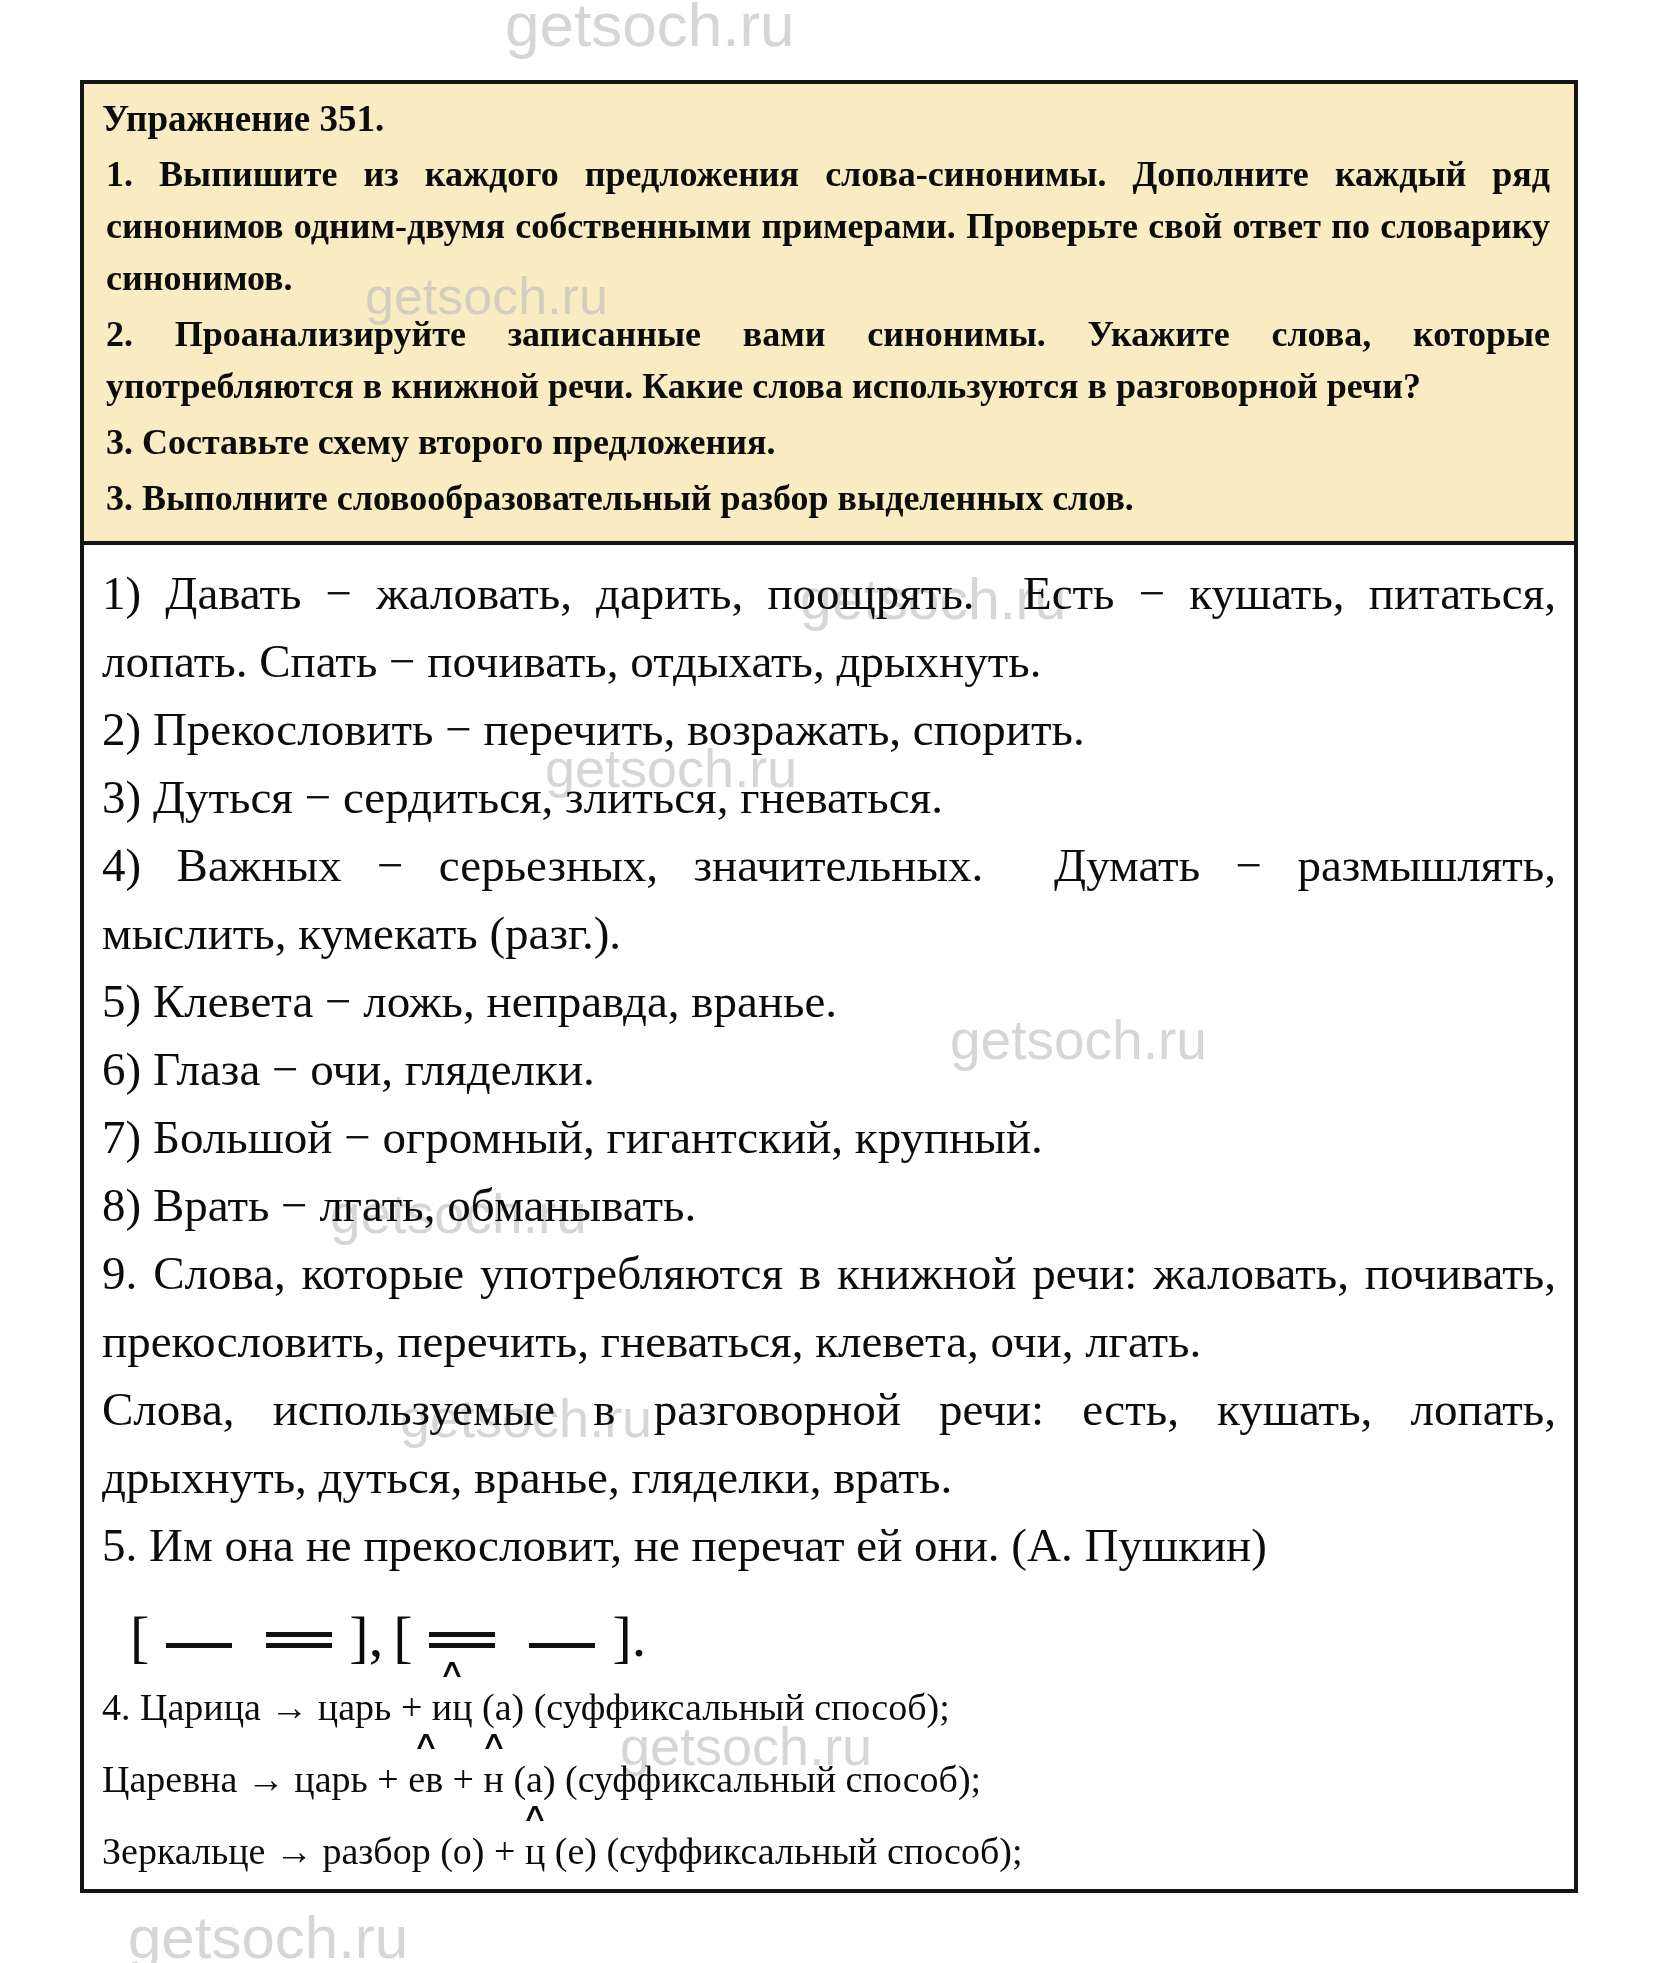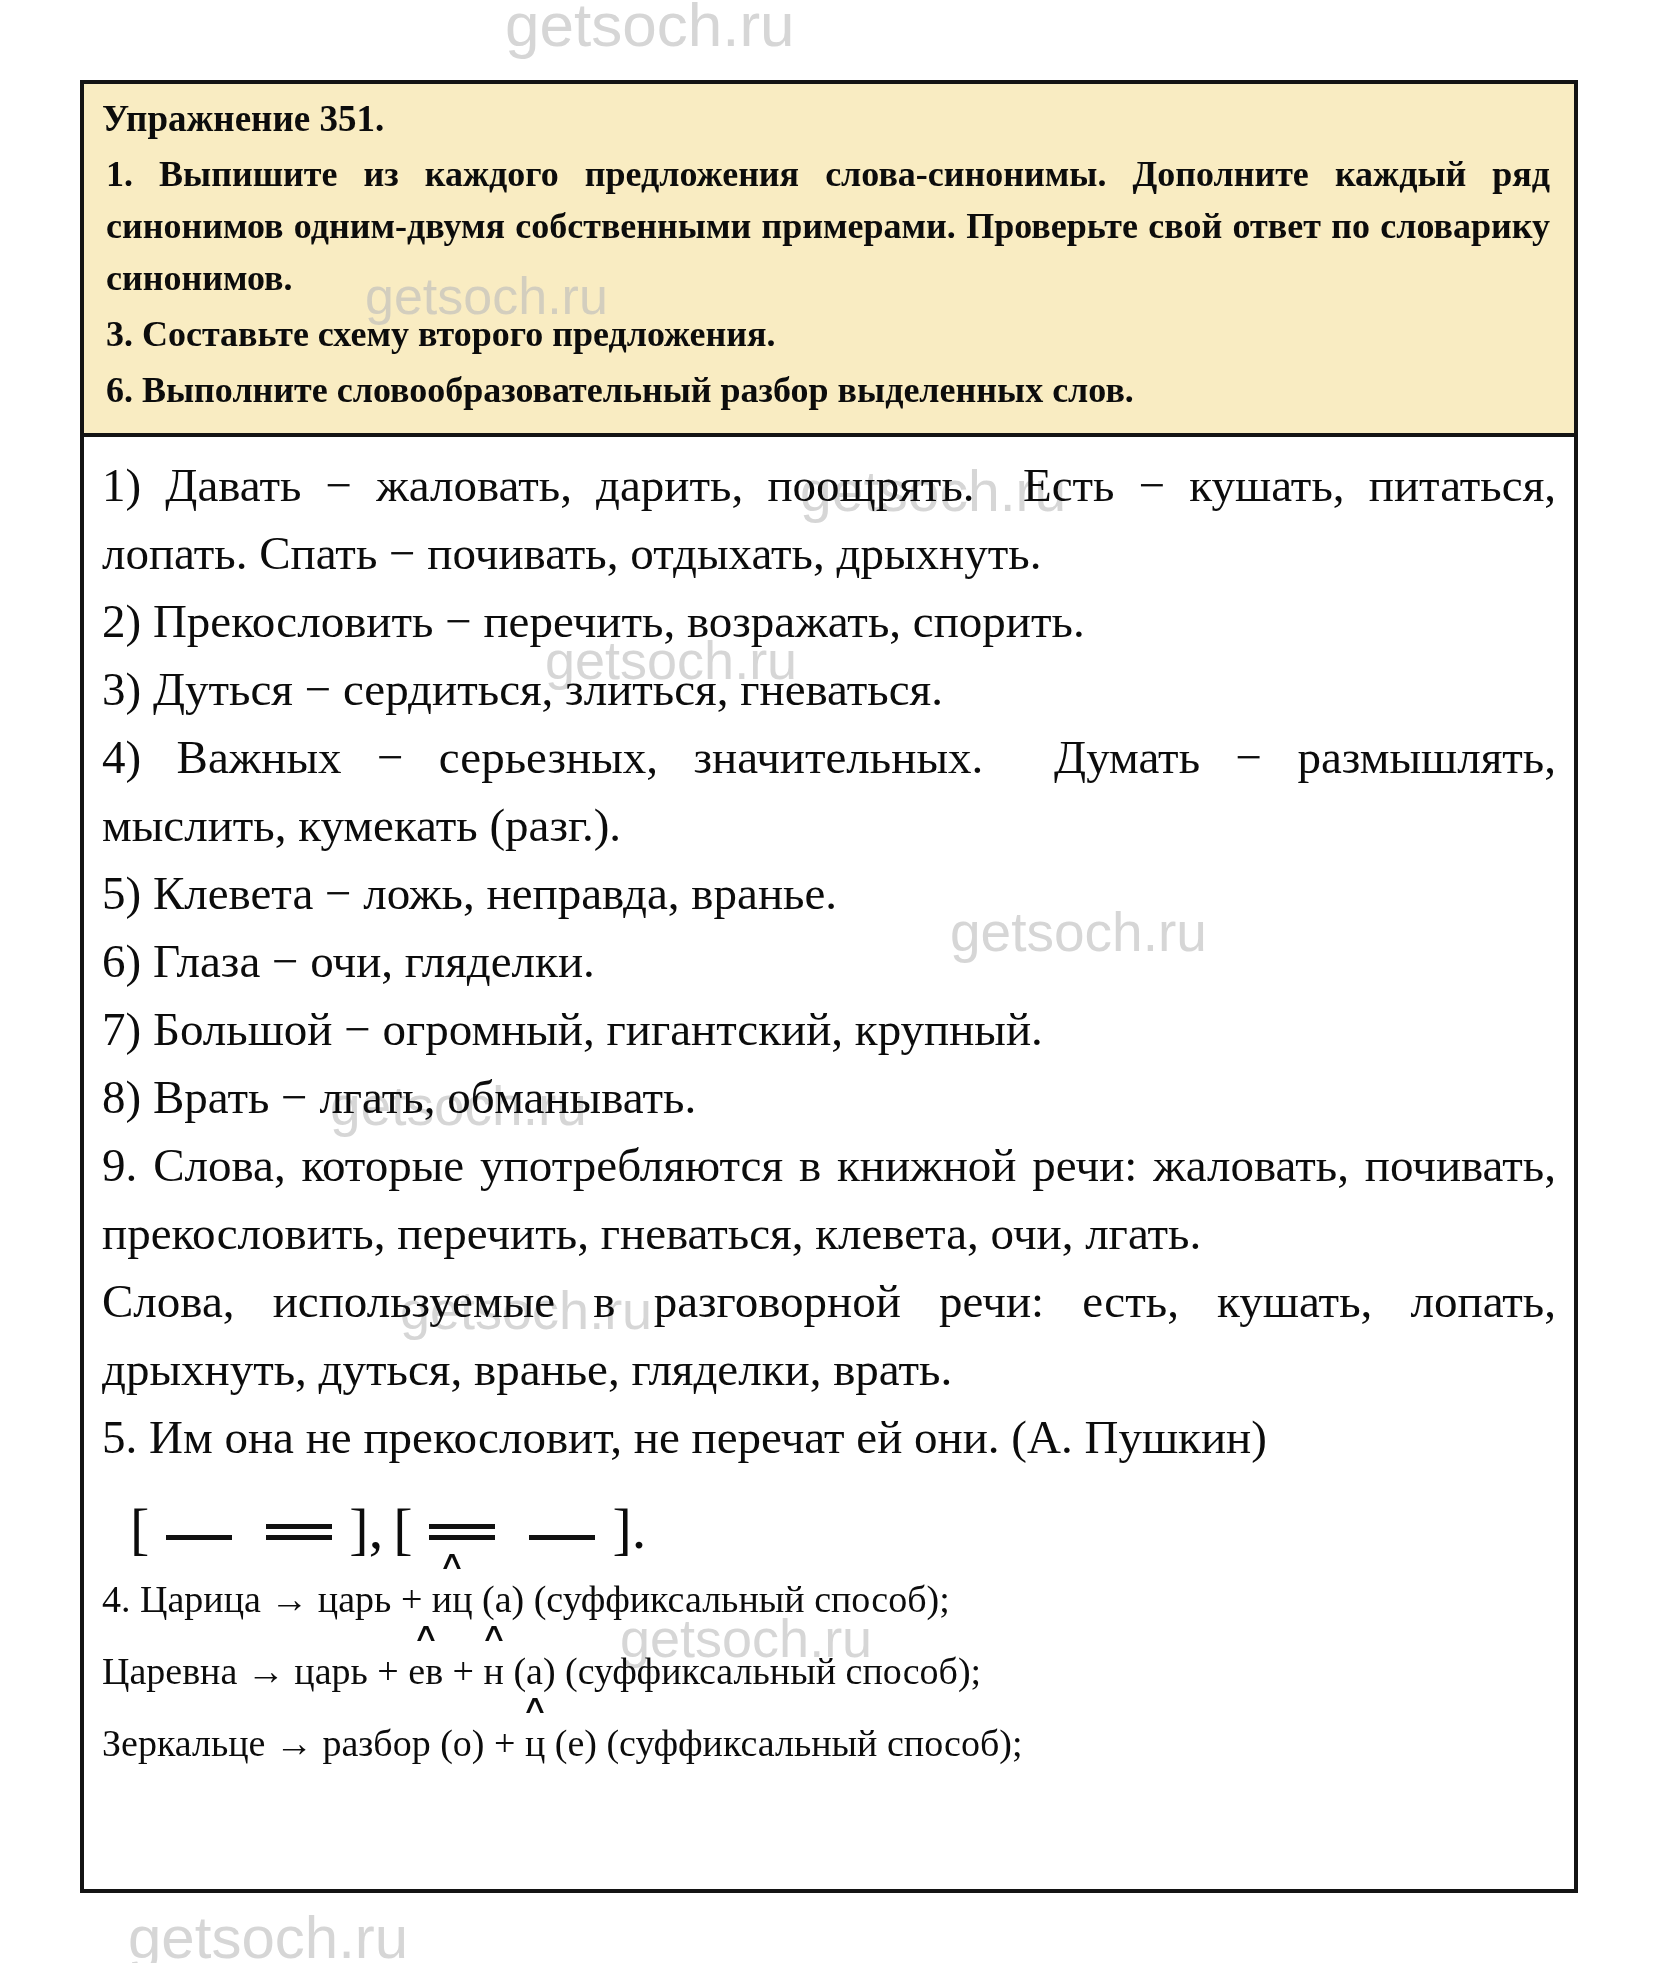--- a/index.html
+++ b/index.html
@@ -71,22 +71,23 @@
 <span class="wm" style="left:505px;top:-6px;font-size:62px;">getsoch.ru</span>
 <span class="wm" style="left:128px;top:1908px;font-size:60px;">getsoch.ru</span>
 
 <div class="frame">
 
   <div class="task-box">
     <span class="wm" style="left:281px;top:186px;font-size:52px;">getsoch.ru</span>
     <div class="task-title">Упражнение 351.</div>
     <div>
         <p class="task-item">1. Выпишите из каждого предложения слова-синонимы. Дополните каждый ряд синонимов одним-двумя собственными примерами. Проверьте свой ответ по словарику синонимов.</p>
+        <p class="task-item">2. Проанализируйте записанные вами синонимы. Укажите слова, которые употребляются в книжной речи. Какие слова используются в разговорной речи?</p>
         <p class="task-item">3. Составьте схему второго предложения.</p>
-        <p class="task-item">6. Выполните словообразовательный разбор выделенных слов.</p>
+        <p class="task-item">3. Выполните словообразовательный разбор выделенных слов.</p>
       </div>
   </div>
 
   <div class="answer-box">
 
     <span class="wm" style="left:716px;top:26px;font-size:57px;">getsoch.ru</span>
     <span class="wm" style="left:461px;top:196px;font-size:54px;">getsoch.ru</span>
     <span class="wm" style="left:866px;top:468px;font-size:55px;">getsoch.ru</span>
     <span class="wm" style="left:246px;top:642px;font-size:55px;">getsoch.ru</span>
     <span class="wm" style="left:316px;top:846px;font-size:54px;">getsoch.ru</span>

